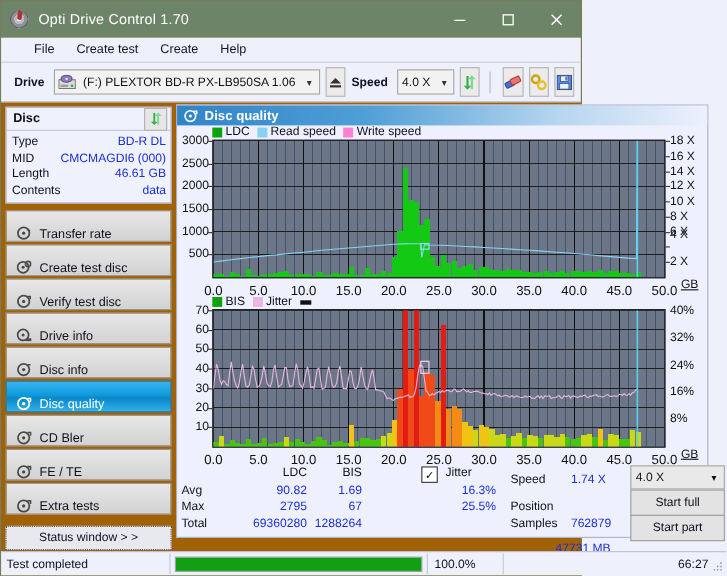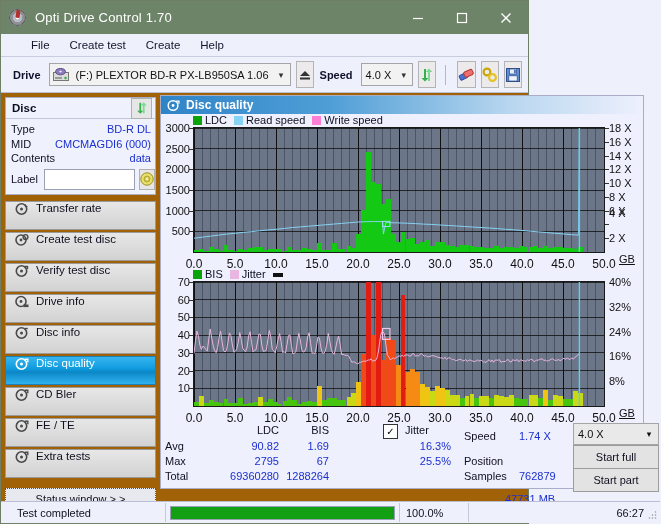--- a/index.html
+++ b/index.html
@@ -67,21 +67,21 @@
   .row .k{color:#101022;}
   .row .v{margin-left:auto;color:#1b2fd0;}
   .labelrow{display:flex;align-items:center;margin-top:3px;}
   .labelrow .k{color:#101022;font-size:11px;}
   .lbl-input{margin-left:6px;width:85px;height:17px;background:#fff;
              border:1px solid #9aa0b4;}
   .disc-btn{margin-left:4px;width:19px;height:19px;border:1px solid #b0b0b0;
             background:#e6e6e6;display:flex;align-items:center;justify-content:center;}
 
   .navlist{margin-top:6px;}
-  .nav{height:27px;margin-bottom:2px;display:flex;align-items:flex-start;
+  .nav{height:27px;margin-bottom:2px;display:flex;align-items:flex-end;
        border:1px solid #9a9a9a;
        background:linear-gradient(#e7e7e7,#d2d2d2);
        font-size:11.5px;color:#101020;}
   .nav .nico{width:20px;margin:0 4px 0 6px;display:flex;justify-content:center;}
   .nav.active{border:1px solid #1d7fb8;
        background:linear-gradient(#37b5ef,#0e9ade 45%,#0b86c6 55%,#2fb2ee);
        color:#fff;}
   .statusbtn{margin-top:10px;height:20px;border:1px dotted #555;background:#e8e8ef;
         display:flex;align-items:center;justify-content:center;font-size:11px;
         color:#101020;}
@@ -124,21 +124,21 @@
   .chk{position:absolute;width:13px;height:13px;border:1px solid #333;background:#fff;
        display:flex;align-items:center;justify-content:center;font-size:10px;color:#000;}
   .sbtn{position:absolute;height:22px;border:1px solid #9c9c9c;background:#e3e3e3;
         display:flex;align-items:center;justify-content:center;font-size:11px;color:#101020;}
   .scombo{position:absolute;height:20px;width:84px;background:#e9e9e9;border:1px solid #a5a5a5;
           display:flex;align-items:center;font-size:11px;color:#111;}
 
   
   .statusbar{position:absolute;left:0;bottom:0;width:659px;height:21px;
              background:#eef1fc;border-top:1px solid #b9bed4;display:flex;align-items:center;}
-  .sb-text{width:148px;padding-left:16px;font-size:11px;color:#101020;}
+  .sb-text{width:148px;padding-left:5px;font-size:11px;color:#101020;}
   .sb-sep{width:1px;height:19px;background:#c3c7d8;}
   .sb-progress{width:225px;height:14px;margin:0 4px;background:#f4f4f4;border:1px solid #9aa0b4;
                box-sizing:border-box;position:relative;}
   .sb-progress .fill{position:absolute;left:0;top:0;bottom:0;background:#12a012;}
   .sb-pct{width:62px;padding-left:6px;font-size:11px;color:#101020;}
   .sb-time{flex:1;text-align:right;padding-right:16px;font-size:11px;color:#101020;}
   .grip{position:absolute;right:3px;bottom:3px;width:10px;height:10px;}
 </style>
 </head>
 <body>
@@ -249,33 +249,26 @@
         <div class="rows">
           <div class="row">
             <span class="k">Type</span>
             <span class="v">BD-R DL</span>
           </div>
           <div class="row">
             <span class="k">MID</span>
             <span class="v">CMCMAGDI6 (000)</span>
           </div>
           <div class="row">
+            <span class="k">Length</span>
+            <span class="v">46.61 GB</span>
+          </div>
+          <div class="row">
             <span class="k">Contents</span>
             <span class="v">data</span>
-          </div>
-          <div class="labelrow">
-            <span class="k">Label</span>
-            <input class="lbl-input" type="text" value="" style="">
-            <div class="disc-btn">
-              <svg width="14" height="14" viewBox="0 0 14 14">
-                <circle cx="7" cy="7" r="6.2" fill="#e8e06a" stroke="#9b8f1f"></circle>
-                <circle cx="7" cy="7" r="3.0" fill="#cfc64e" stroke="#9b8f1f" stroke-width="0.6"></circle>
-                <circle cx="7" cy="7" r="1.2" fill="#f7f3c0"></circle>
-              </svg>
-            </div>
           </div>
         </div>
       </div>
 
       <div class="navlist">
         <div class="nav">
           <span class="nico">
             <svg width="14" height="14" viewBox="0 0 14 14">
                 <circle cx="6.5" cy="7" r="5.2" fill="none" stroke="#4a4a4a" stroke-width="1.6"></circle>
                 <circle cx="6.5" cy="7" r="1.5" fill="#4a4a4a"></circle>

